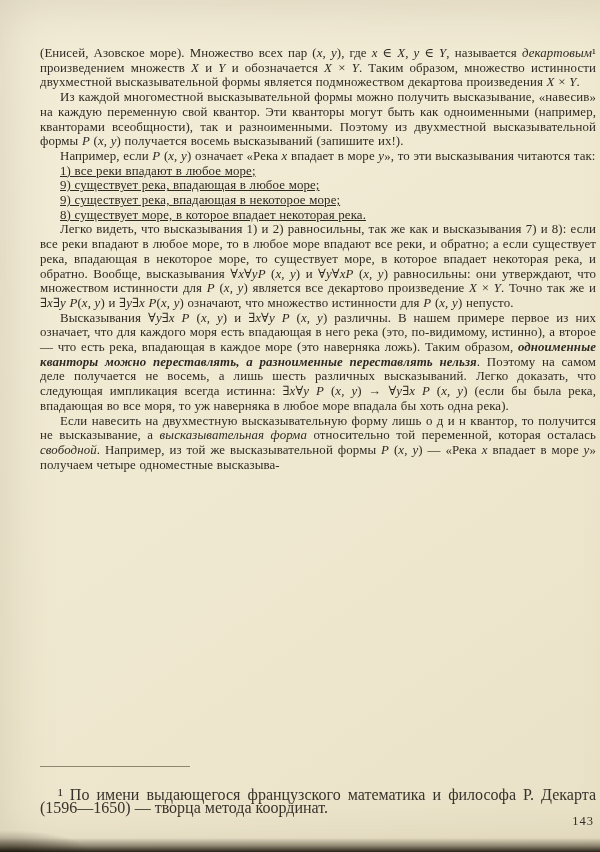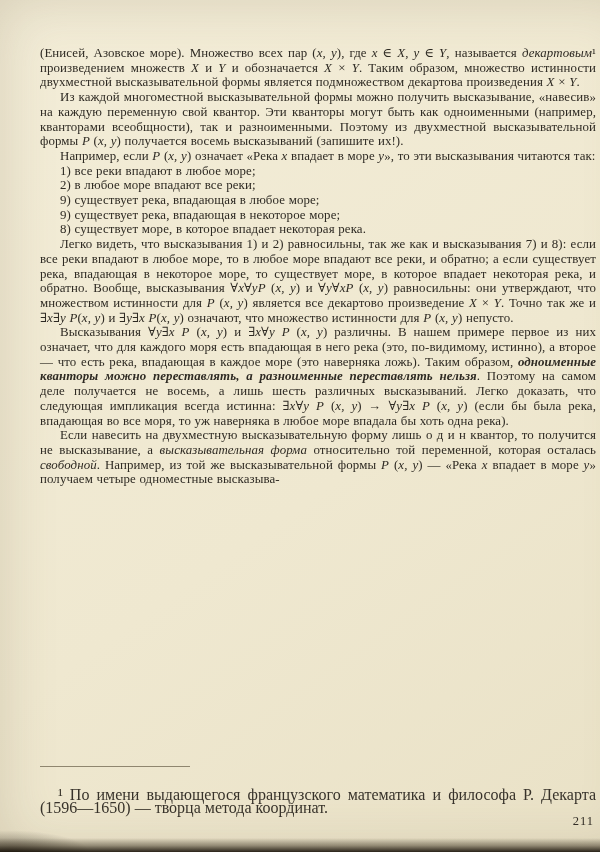--- a/index.html
+++ b/index.html
@@ -23,21 +23,21 @@
   }
   .para {
     margin: 0;
     text-align: justify;
     font-size: 12.9px;
     line-height: 14.7px;
     letter-spacing: 0.1px;
     word-spacing: 0.3px;
   }
   .para.indent { text-indent: 20px; }
-  .para.list-item { text-indent: 20px; }
+  .para.list-item { text-indent: 20px; text-decoration: underline; }
   .para b { font-weight: bold; font-style: italic; }
   .para i { font-style: italic; }
   .footnote-rule {
     position: absolute;
     left: 40px; top: 766px;
     width: 150px; height: 0;
     border-top: 1px solid #8f866f;
   }
   .footnote {
     position: absolute;
@@ -85,27 +85,26 @@
 </head>
 <body>
 
 <div class="page">
   <div class="scan-artifact-top"></div>
   <div class="text-block">
       <p class="para">(Енисей, Азовское море). Множество всех пар (<i>x, y</i>), где <i>x</i> ∈ <i>X</i>, <i>y</i> ∈ <i>Y</i>, называется <i>декартовым</i>¹ произведением множеств <i>X</i> и <i>Y</i> и обозначается <i>X</i> × <i>Y</i>. Таким образом, множество истинности двухместной высказывательной формы является подмножеством декартова произведения <i>X</i> × <i>Y</i>.</p>
       <p class="para indent">Из каждой многоместной высказывательной формы можно получить высказывание, «навесив» на каждую переменную свой квантор. Эти кванторы могут быть как одноименными (например, кванторами всеобщности), так и разноименными. Поэтому из двухместной высказывательной формы <i>P</i> (<i>x, y</i>) получается восемь высказываний (запишите их!).</p>
       <p class="para indent">Например, если <i>P</i> (<i>x, y</i>) означает «Река <i>x</i> впадает в море <i>y</i>», то эти высказывания читаются так:</p>
       <p class="para list-item">1) все реки впадают в любое море;</p>
-      <p class="para list-item">2) в любое море впадают все реки;</p>
       <p class="para list-item">9) существует река, впадающая в любое море;</p>
       <p class="para list-item">9) существует река, впадающая в некоторое море;</p>
       <p class="para list-item">8) существует море, в которое впадает некоторая река.</p>
       <p class="para indent">Легко видеть, что высказывания 1) и 2) равносильны, так же как и высказывания 7) и 8): если все реки впадают в любое море, то в любое море впадают все реки, и обратно; а если существует река, впадающая в некоторое море, то существует море, в которое впадает некоторая река, и обратно. Вообще, высказывания <i>∀x∀yP</i> (<i>x, y</i>) и <i>∀y∀xP</i> (<i>x, y</i>) равносильны: они утверждают, что множеством истинности для <i>P</i> (<i>x, y</i>) является все декартово произведение <i>X</i> × <i>Y</i>. Точно так же и <i>∃x∃y P</i>(<i>x, y</i>) и <i>∃y∃x P</i>(<i>x, y</i>) означают, что множество истинности для <i>P</i> (<i>x, y</i>) непусто.</p>
       <p class="para indent">Высказывания <i>∀y∃x P</i> (<i>x, y</i>) и <i>∃x∀y P</i> (<i>x, y</i>) различны. В нашем примере первое из них означает, что для каждого моря есть впадающая в него река (это, по-видимому, истинно), а второе — что есть река, впадающая в каждое море (это наверняка ложь). Таким образом, <b>одноименные кванторы можно переставлять, а разноименные переставлять нельзя</b>. Поэтому на самом деле получается не восемь, а лишь шесть различных высказываний. Легко доказать, что следующая импликация всегда истинна: <i>∃x∀y P</i> (<i>x, y</i>) → <i>∀y∃x P</i> (<i>x, y</i>) (если бы была река, впадающая во все моря, то уж наверняка в любое море впадала бы хоть одна река).</p>
       <p class="para indent">Если навесить на двухместную высказывательную форму лишь о д и н квантор, то получится не высказывание, а <i>высказывательная форма</i> относительно той переменной, которая осталась <i>свободной</i>. Например, из той же высказывательной формы <i>P</i> (<i>x, y</i>) — «Река <i>x</i> впадает в море <i>y</i>» получаем четыре одноместные высказыва-</p>
     </div>
   <div class="footnote-rule"></div>
   <p class="footnote">¹ По имени выдающегося французского математика и философа Р. Декарта (1596—1650) — творца метода координат.</p>
-  <div class="page-number">211</div>
+  <div class="page-number">143</div>
   <div class="right-edge"></div>
   <div class="corner-shadow"></div>
   <div class="bottom-shadow"></div>
 </div>
 
 </body></html>

